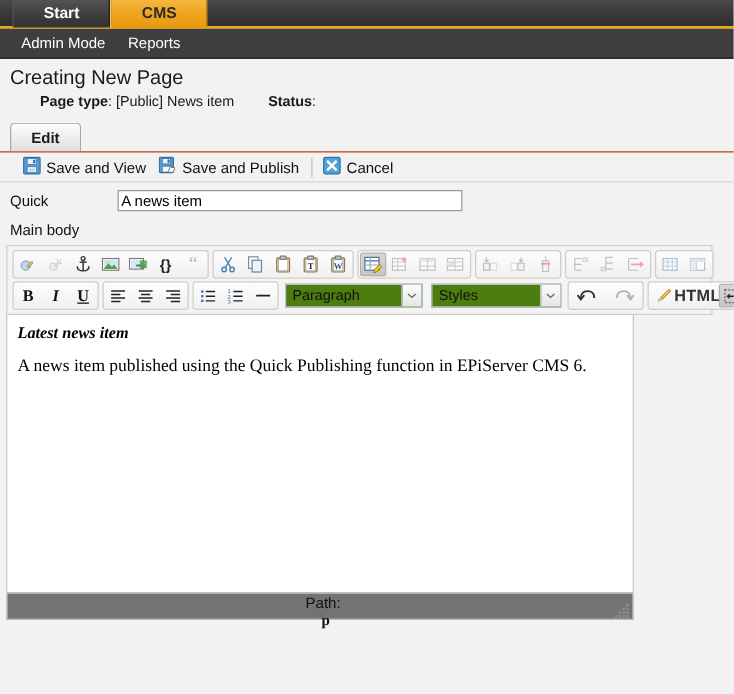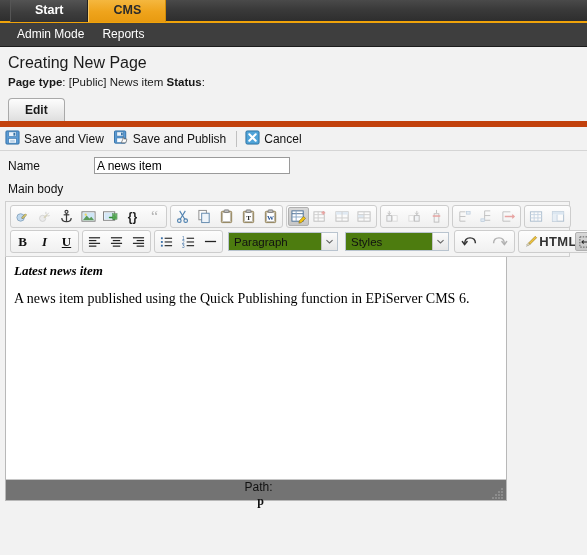--- a/index.html
+++ b/index.html
@@ -79,21 +79,21 @@
     color: #1a1a1a;
     line-height: 20px;
     font-weight: normal;
     margin: 0 0 2px 0;
   }
   #page-meta {
     font-size: 11.5px;
     line-height: 15px;
     color: #1a1a1a;
   }
-  #page-meta b { font-weight: bold; }
+  #page-meta b { font-weight: bold; margin-left: 24px; }
 
   
   #tab-strip {
     margin: 8px 0 0 8px;
     height: 23px;
     display: flex;
     align-items: flex-end;
   }
   .edit-tab {
     background: linear-gradient(to bottom, #fdfdfd 0%, #ececec 55%, #dedede 100%);
@@ -104,27 +104,27 @@
     height: 22px;
     line-height: 22px;
     font-weight: bold;
     font-size: 12px;
     color: #1a1a1a;
     cursor: default;
   }
 
   
   #action-bar {
-    border-top: 6px solid #c2410c;
+    border-top: 1px solid #c2410c;
     border-bottom: 1px solid #d5d5d5;
     background: #f2f2f2;
     height: 23px;
     display: flex;
     align-items: center;
-    padding-left: 3px;
+    padding-left: 16px;
   }
   .action-btn {
     display: flex;
     align-items: center;
     gap: 4px;
     padding: 0 8px 0 2px;
     height: 20px;
     font-size: 12px;
     color: #111;
     cursor: default;
@@ -144,21 +144,21 @@
     display: flex;
     align-items: center;
     margin-bottom: 8px;
   }
   .form-label {
     width: 86px;
     font-size: 12px;
     color: #111;
   }
   .form-input {
-    width: 196px;
+    width: 276px;
     height: 17px;
     border: 1px solid #9a9a9a;
     background: #ffffff;
     font-family: "Liberation Sans", sans-serif;
     font-size: 12px;
     color: #000;
     padding: 0 2px;
     box-sizing: border-box;
     outline: none;
   }
@@ -368,21 +368,21 @@
         <path d="M4.6 4.6 L11.4 11.4 M11.4 4.6 L4.6 11.4" stroke="#ffffff" stroke-width="2.2" stroke-linecap="round"></path>
       </svg>
     </span>
     <span>Cancel</span>
   </div>
 </div>
 
 <div id="form-area">
 
   <div class="form-row">
-    <div class="form-label">Name</div>
+    <div class="form-label">Quick</div>
     <input class="form-input" type="text" value="A news item" style="">
   </div>
 
 
   <div id="mainbody-label">Main body</div>
 </div>
 
 <div id="editor">
 
   <div id="toolbars">

